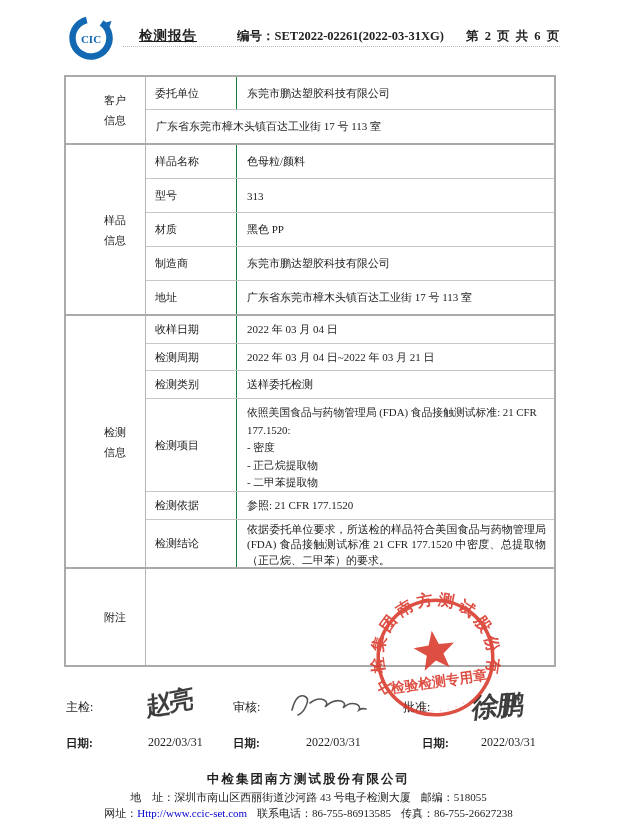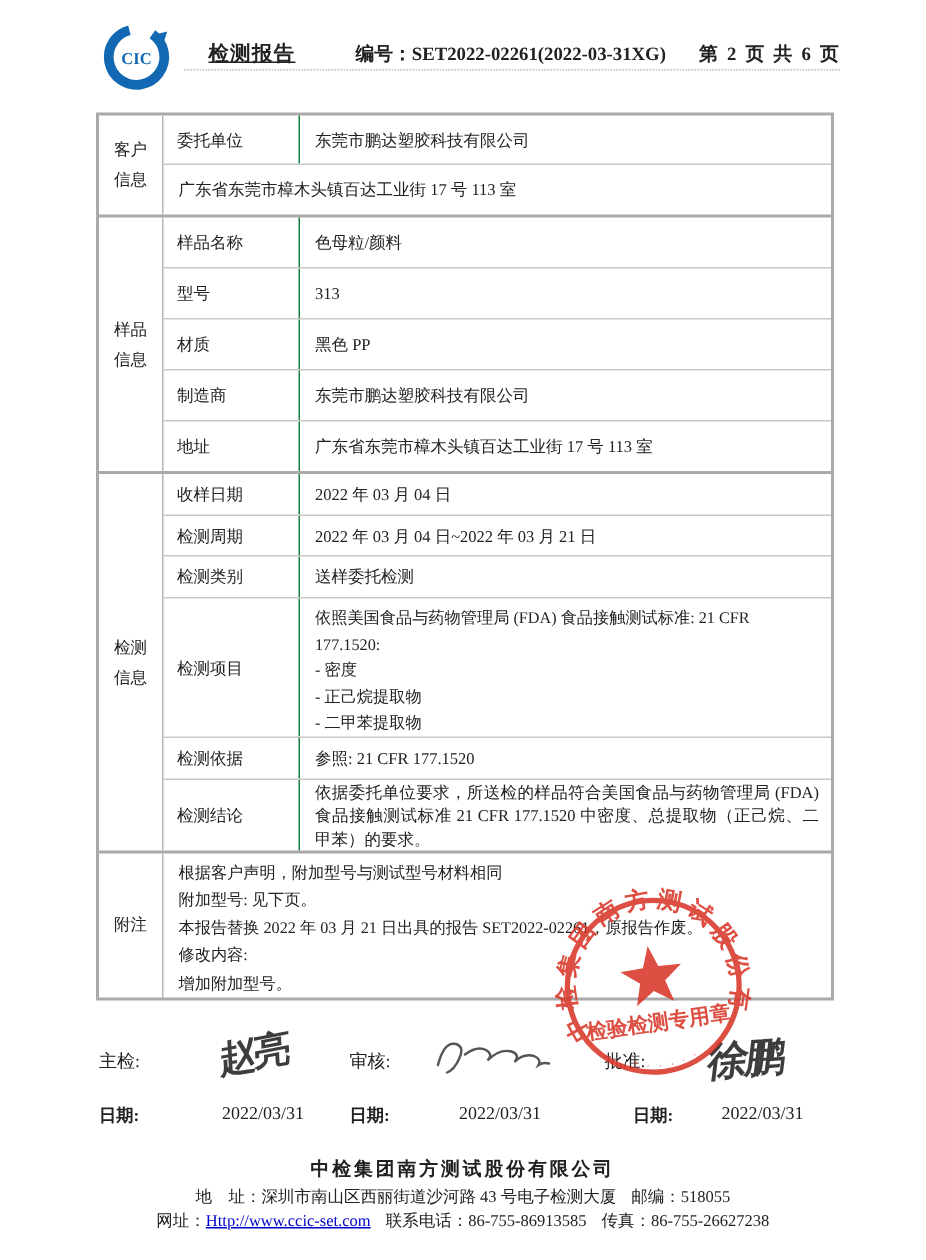--- a/index.html
+++ b/index.html
@@ -10,21 +10,21 @@
   .hdr-no{position:absolute;left:237px;top:28px;font-size:12.5px;font-weight:bold;}
   .hdr-page{position:absolute;left:466px;top:28px;font-size:12.5px;font-weight:bold;word-spacing:3px;}
   .hdr-rule{position:absolute;left:123px;top:32px;width:437px;border-bottom:1.5px dotted #b9b9b9;height:14px;}
   .logo{position:absolute;left:60px;top:12px;width:62px;height:50px;}
   
   .rtable{position:absolute;left:64px;top:75px;width:492px;border:2px solid #aaaaaa;
           box-sizing:border-box;font-size:11px;background:#fff;}
   .section{display:flex;}
   .section + .section{border-top:2px solid #aaaaaa;}
   .sec-label{flex:0 0 42px;width:42px;border-right:1px solid #b5b5b5;display:flex;
-             align-items:center;justify-content:center;}
+             align-items:center;justify-content:flex-start;padding-left:37px;}
   .sec-label span{display:block;width:24px;text-align:center;line-height:20px;}
   .sec-rows{flex:1;display:flex;flex-direction:column;min-width:0;}
   .row{display:flex;min-width:0;}
   .row + .row{border-top:1px solid #c7c7c7;}
   .flabel{flex:0 0 91px;width:91px;box-sizing:border-box;padding-left:9px;
           border-right:1px solid #15803d;display:flex;align-items:center;}
   .fvalue{flex:1;min-width:0;padding:0 8px 0 10px;display:flex;align-items:center;}
   .fvalue.lines{display:block;padding-top:5px;}
   .vline{line-height:17.6px;white-space:nowrap;font-size:10.8px;}
   .fvalue.para{display:block;padding-top:2px;line-height:15.4px;text-align:justify;}
@@ -39,21 +39,21 @@
   .handsig.right{transform:rotate(-5deg) skewX(-12deg);}
   .sig-squiggle{position:absolute;}
   
   .stamp{position:absolute;left:360px;top:582px;width:151px;height:151px;
          transform:rotate(-8deg);opacity:.88;z-index:5;pointer-events:none;}
   
   .ftr-company{position:absolute;left:0;top:771px;width:100%;text-align:center;
                font-size:12.5px;font-weight:bold;letter-spacing:2px;}
   .ftr-line1{position:absolute;left:0;top:790px;width:100%;text-align:center;font-size:11px;}
   .ftr-line2{position:absolute;left:0;top:806px;width:100%;text-align:center;font-size:11px;}
-  .weblink{color:#0000cc;text-decoration:underline;cursor:pointer;}
+  .weblink{color:#0000cc;cursor:pointer;}
   .sp{display:inline-block;width:10px;}
 </style>
 </head>
 <body>
 
 <div class="page">
 
   <div class="hdr-rule"></div>
 
   <svg class="logo" viewBox="0 0 62 50">
@@ -148,27 +148,20 @@
           <div class="flabel">检测结论</div>
           <div class="fvalue para">依据委托单位要求，所送检的样品符合美国食品与药物管理局 (FDA) 食品接触测试标准 21 CFR 177.1520 中密度、总提取物（正己烷、二甲苯）的要求。</div>
         </div>
       </div>
     </div>
 
     <div class="section" style="height:96px">
       <div class="sec-label">
           <span>附注</span>
         </div>
-      <div class="note-cell">
-        <div class="note-line">根据客户声明，附加型号与测试型号材料相同</div>
-        <div class="note-line">附加型号: 见下页。</div>
-        <div class="note-line">本报告替换 2022 年 03 月 21 日出具的报告 SET2022-02261，原报告作废。</div>
-        <div class="note-line">修改内容:</div>
-        <div class="note-line">增加附加型号。</div>
-      </div>
     </div>
   </div>
 
   <span class="sig-label" style="left:66px;top:699px">主检:</span>
   <span class="sig-label" style="left:233px;top:699px">审核:</span>
   <span class="sig-label" style="left:403px;top:699px">批准:</span>
 
   <div class="handsig" style="left:146px;top:686px">赵亮</div>
 
   <svg class="sig-squiggle" style="left:286px;top:688px" width="84" height="32" viewBox="0 0 84 32">

